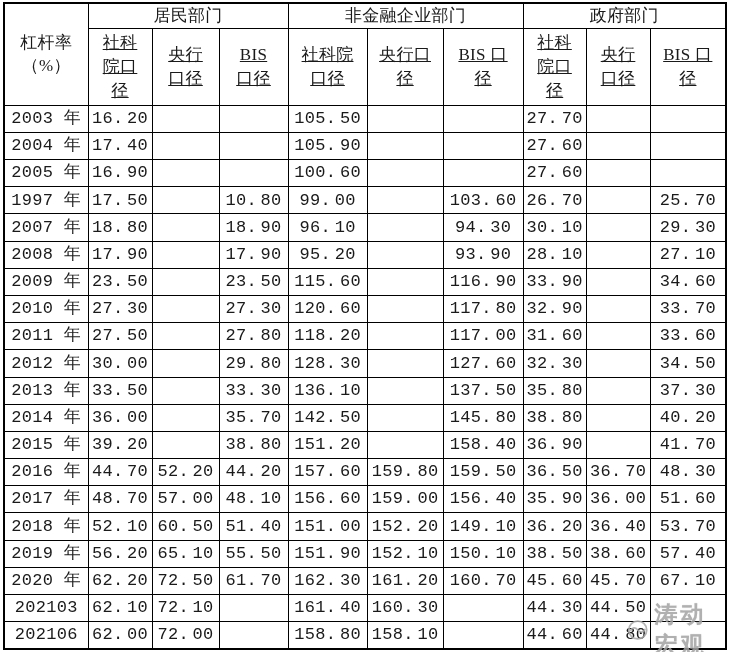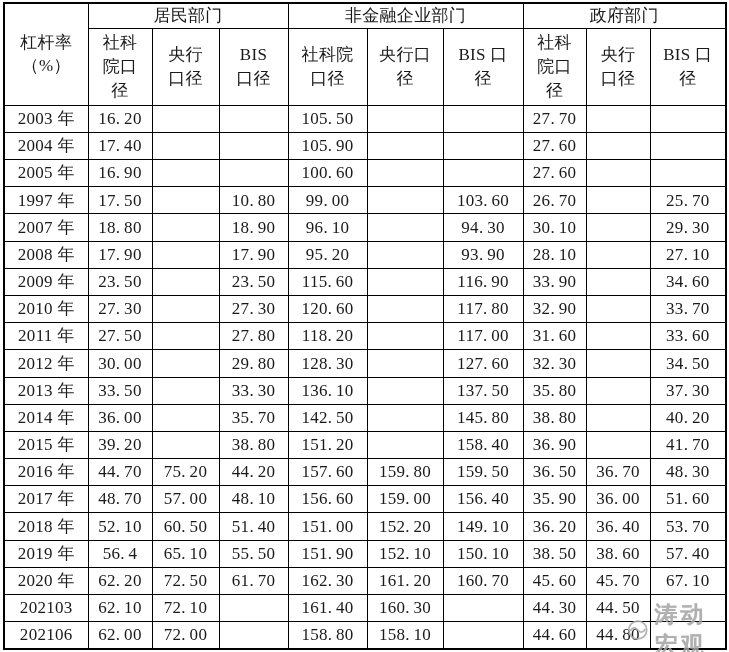--- a/index.html
+++ b/index.html
@@ -29,22 +29,22 @@
     text-align: center;
     vertical-align: middle;
     padding: 0;
     font-size: 17px;
     white-space: pre-line;
     line-height: 1.4;
     letter-spacing: 0.3px;
     overflow: hidden;
   }
   thead tr.group-row { height: 25px; }
-  thead tr.sub-row { height: 77px; }
-  tbody tr { height: 27px; }
+  thead tr.sub-row { height: 77px; text-decoration: underline; }
+  tbody tr { height: 27px; font-family: Liberation Mono, monospace; }
   tbody td { line-height: 1.1; }
   .watermark {
     position: absolute;
     left: 588px;
     top: 599px;
     display: flex;
     align-items: center;
     gap: 6px;
     color: #a3a3a3;
     opacity: 0.85;
@@ -260,21 +260,21 @@
         <td>151. 20</td>
         <td></td>
         <td>158. 40</td>
         <td>36. 90</td>
         <td></td>
         <td>41. 70</td>
       </tr>
       <tr>
         <td>2016 年</td>
         <td>44. 70</td>
-        <td>75. 20</td>
+        <td>52. 20</td>
         <td>44. 20</td>
         <td>157. 60</td>
         <td>159. 80</td>
         <td>159. 50</td>
         <td>36. 50</td>
         <td>36. 70</td>
         <td>48. 30</td>
       </tr>
       <tr>
         <td>2017 年</td>
@@ -295,21 +295,21 @@
         <td>51. 40</td>
         <td>151. 00</td>
         <td>152. 20</td>
         <td>149. 10</td>
         <td>36. 20</td>
         <td>36. 40</td>
         <td>53. 70</td>
       </tr>
       <tr>
         <td>2019 年</td>
-        <td>56. 4</td>
+        <td>56. 20</td>
         <td>65. 10</td>
         <td>55. 50</td>
         <td>151. 90</td>
         <td>152. 10</td>
         <td>150. 10</td>
         <td>38. 50</td>
         <td>38. 60</td>
         <td>57. 40</td>
       </tr>
       <tr>

